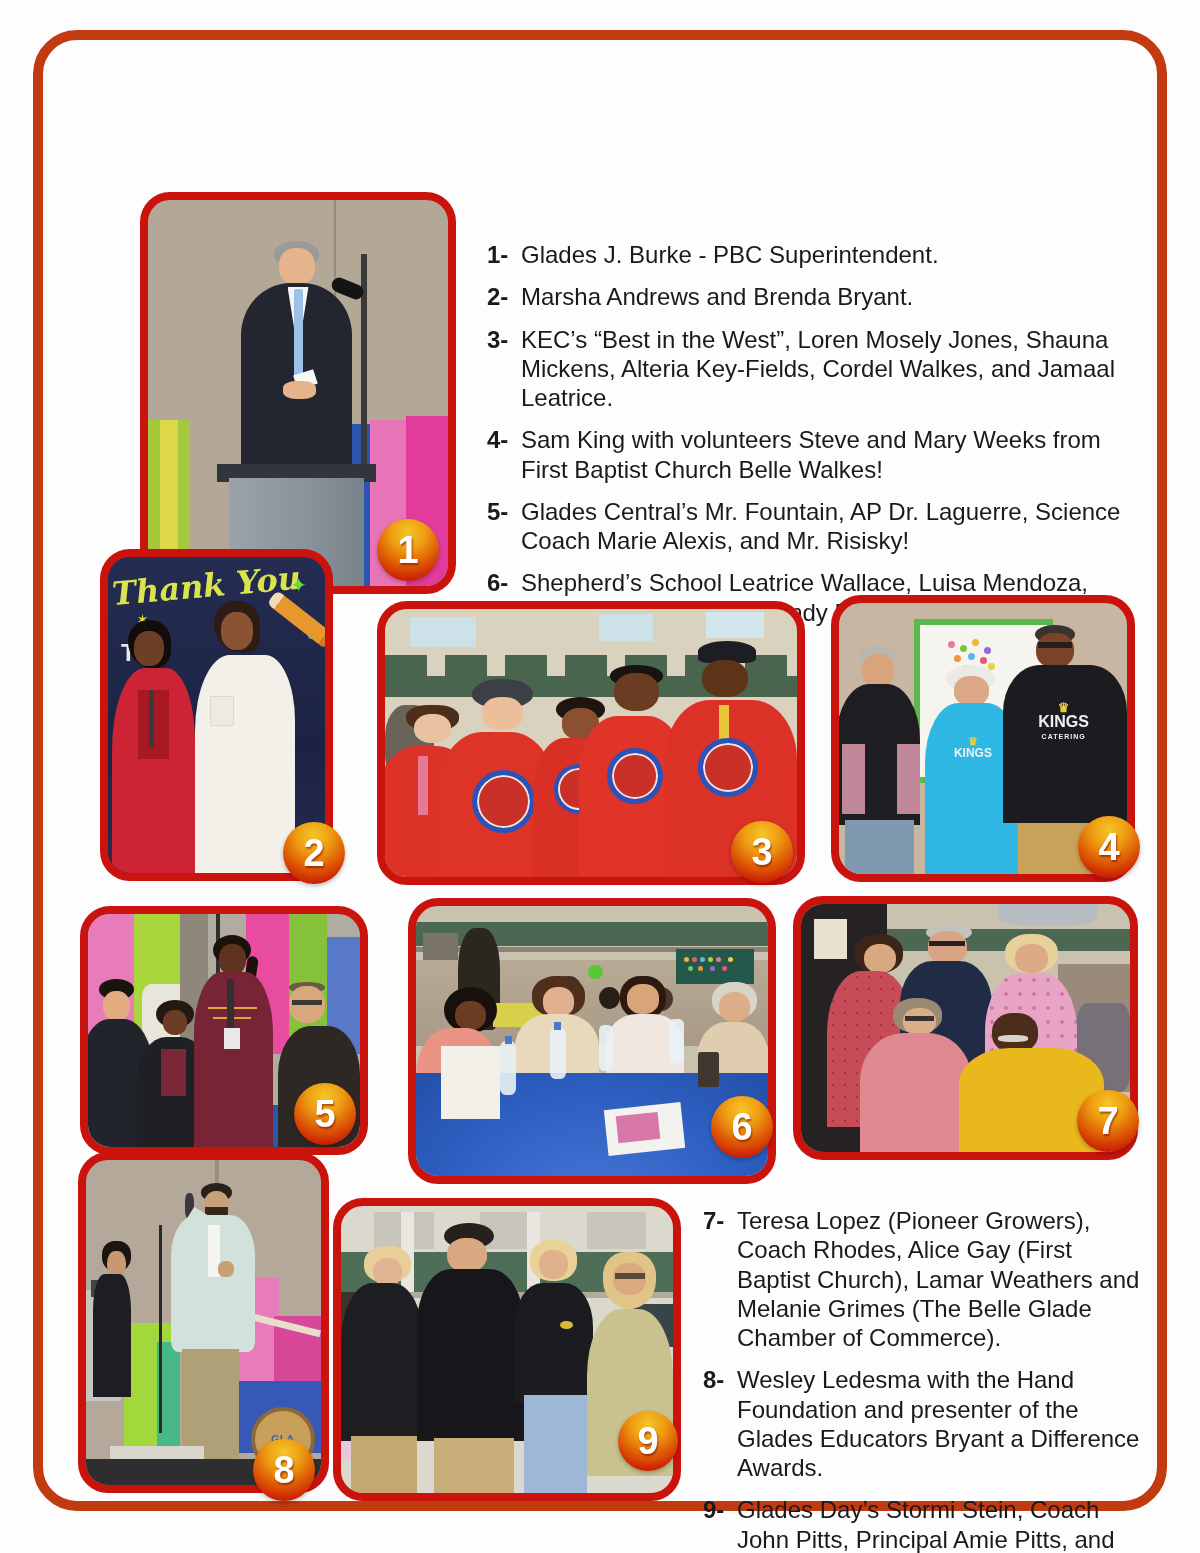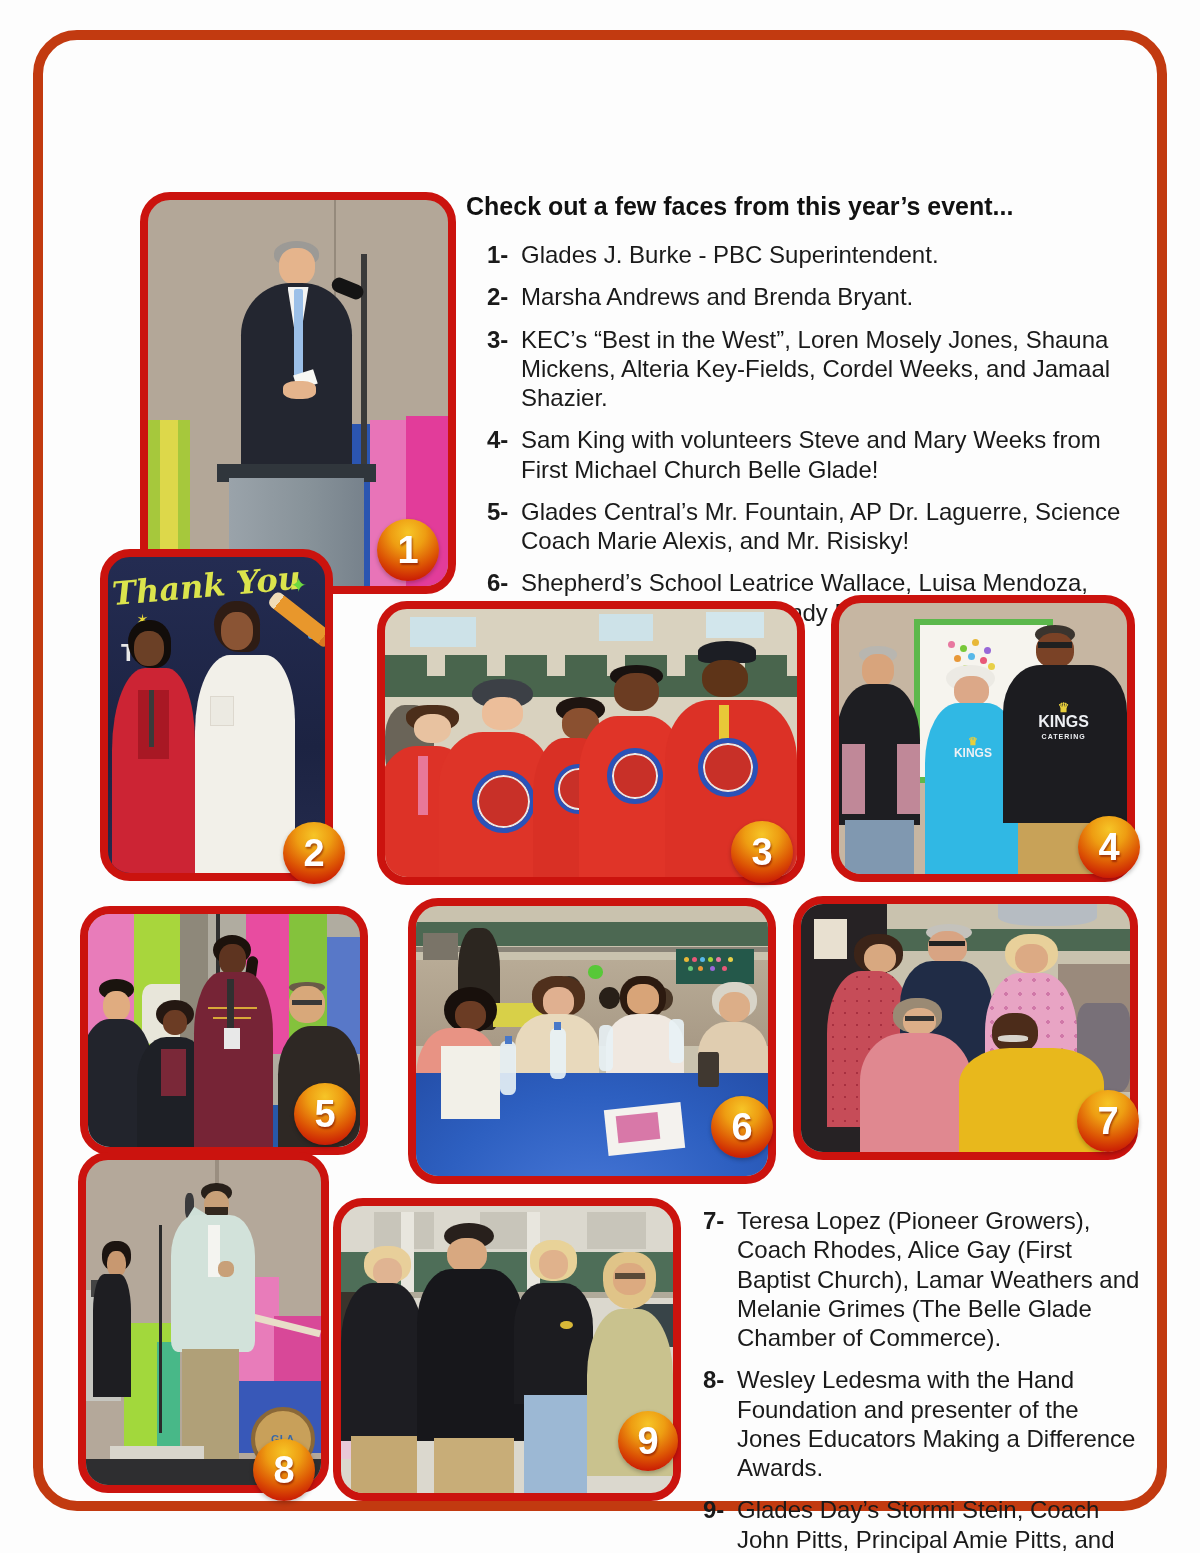--- a/index.html
+++ b/index.html
@@ -32,57 +32,56 @@
   .kings{color:#eef0f4;font-weight:bold;text-align:center;line-height:1;}
   .crown{color:#e8cf3c;line-height:1;}
 </style>
 </head>
 <body>
 
 <div class="page">
   <div class="frame"></div>
 
 
-  <div class="intro">Check out a few faces from this year’s event...</div>
 
   <div class="list list-top">
     <div class="li">
         <span class="num">1-</span>
         <span class="txt">Glades J. Burke - PBC Superintendent.</span>
       </div>
     <div class="li">
         <span class="num">2-</span>
         <span class="txt">Marsha Andrews and Brenda Bryant.</span>
       </div>
     <div class="li">
         <span class="num">3-</span>
-        <span class="txt">KEC’s “Best in the West”, Loren Mosely Jones, Shauna Mickens, Alteria Key-Fields, Cordel Weeks, and Jamaal Shazier.</span>
+        <span class="txt">KEC’s “Best in the West”, Loren Mosely Jones, Shauna Mickens, Alteria Key-Fields, Cordel Walkes, and Jamaal Leatrice.</span>
       </div>
     <div class="li">
         <span class="num">4-</span>
-        <span class="txt">Sam King with volunteers Steve and Mary Weeks from First Michael Church Belle Glade!</span>
+        <span class="txt">Sam King with volunteers Steve and Mary Weeks from First Baptist Church Belle Walkes!</span>
       </div>
     <div class="li">
         <span class="num">5-</span>
         <span class="txt">Glades Central’s Mr. Fountain, AP Dr. Laguerre,  Science Coach Marie Alexis, and Mr. Risisky!</span>
       </div>
     <div class="li">
         <span class="num">6-</span>
         <span class="txt">Shepherd’s School Leatrice Wallace, Luisa Mendoza, Jessica Almazan, and Sandy Fountain!</span>
       </div>
   </div>
 
   <div class="list list-bottom">
     <div class="li">
         <span class="num">7-</span>
         <span class="txt">Teresa Lopez (Pioneer Growers), Coach Rhodes, Alice Gay (First Baptist Church), Lamar Weathers and Melanie Grimes (The Belle Glade Chamber of Commerce).</span>
       </div>
     <div class="li">
         <span class="num">8-</span>
-        <span class="txt">Wesley Ledesma with the Hand Foundation and presenter of the Jones Educators Making a Difference Awards.</span>
+        <span class="txt">Wesley Ledesma with the Hand Foundation and presenter of the Glades Educators Bryant a Difference Awards.</span>
       </div>
     <div class="li">
         <span class="num">9-</span>
         <span class="txt">Glades Day’s Stormi Stein, Coach John Pitts, Principal Amie Pitts, and Amy Wilkins.</span>
       </div>
   </div>
 
   <div class="photo" style="left:140px;top:192px;width:300px;height:386px;background:#b3a798;">
     <div class="abs" style="left:62%;top:0;width:2px;height:60%;background:#958a7c;"></div>
     <div class="abs" style="left:-2%;top:57%;width:16%;height:43%;background:#a6c83c;"></div>

